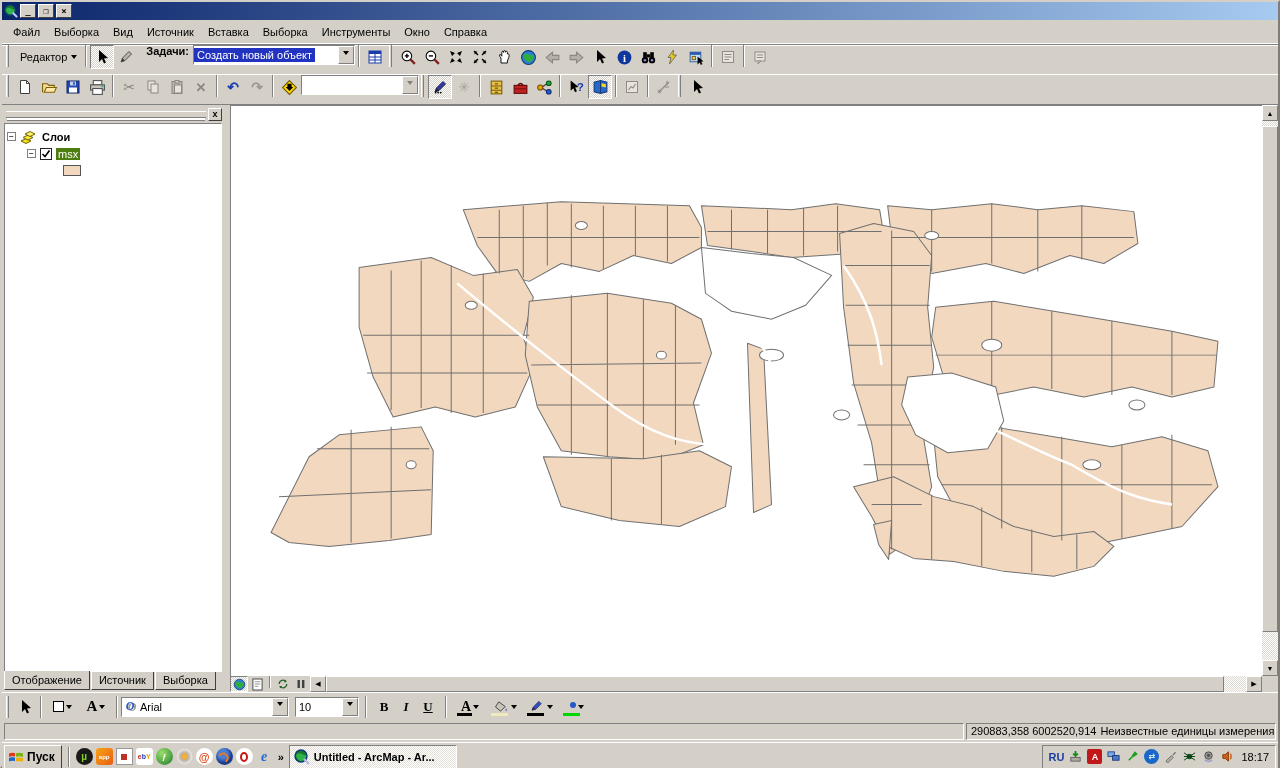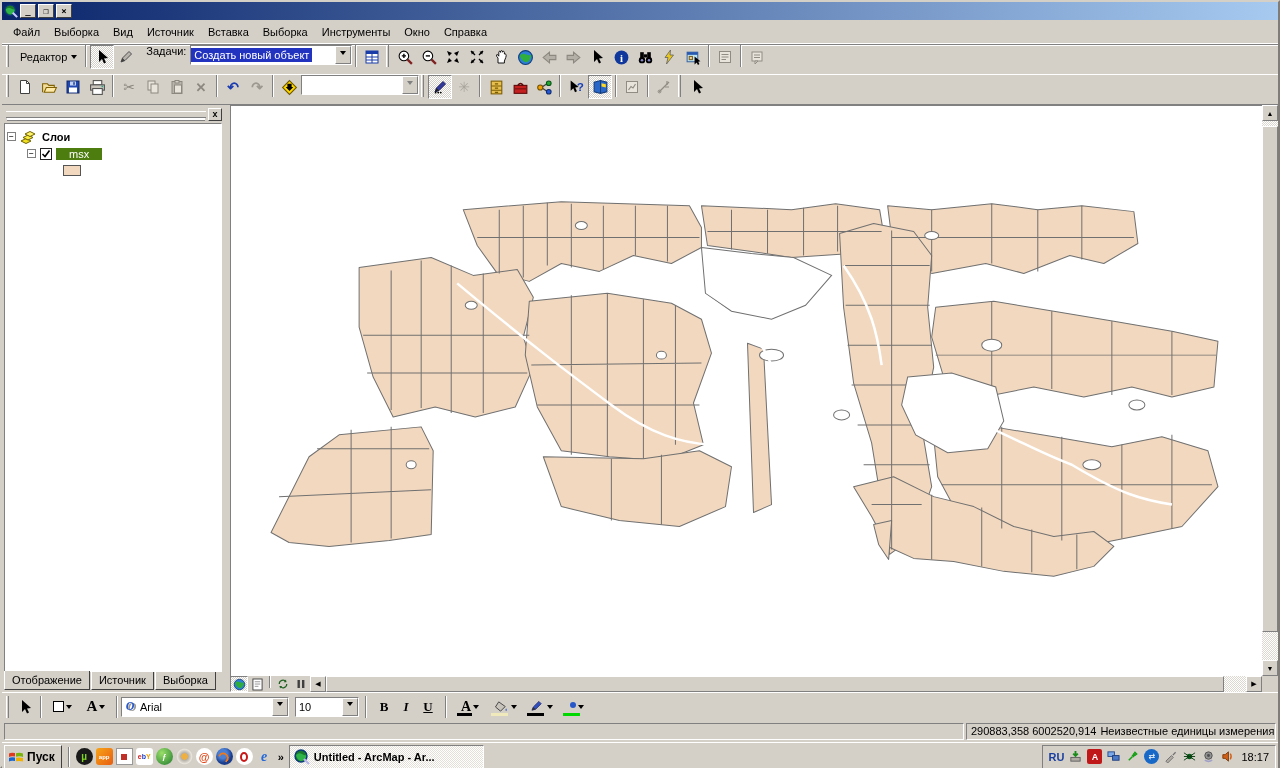--- a/index.html
+++ b/index.html
@@ -47,21 +47,21 @@
   .toc-head { height:14px; display:flex; align-items:center; }
   .toc-grip { flex:1; height:7px; border-top:1px solid #fff; border-bottom:1px solid #808080;
               box-shadow:0 3px 0 -1px #fff, 0 4px 0 -1px #808080; margin:0 2px; }
   .toc-close { width:14px; height:13px; font-size:9px; font-weight:bold; display:flex; align-items:center; justify-content:center; }
   .toc-tree { flex:1; background:#fff; margin-top:2px; padding:4px 2px; overflow:hidden; }
   .trow { display:flex; align-items:center; height:17px; gap:4px; }
   .pmbox { width:9px; height:9px; border:1px solid #808080; background:#fff; font-size:8px; line-height:7px; text-align:center;
            font-family:"DejaVu Sans Mono",monospace; flex:none; }
   .chk { width:12px; height:12px; border:1px solid #222; background:#fff; display:flex; align-items:center; justify-content:center; flex:none; }
   .chk svg { display:block; }
-  .layersel { background:#4d7c0f; color:#fff; padding:0 13px; }
+  .layersel { background:#4d7c0f; color:#fff; padding:0 2px; }
   .swatch { width:18px; height:11px; border:1px solid #555; }
   .toc-tabs { height:20px; display:flex; align-items:flex-start; padding-top:0; }
   .tab { padding:2px 7px 3px; border:1px solid; border-color:#fff #404040 #404040 #fff; border-top:none; background:#d4d0c8; margin-right:1px; }
   .tab.active { padding-top:3px; position:relative; top:-1px; }
   .splitter { width:6px; }
 
   
   .map-region { flex:1; position:relative; }
   .map-canvas { position:absolute; left:0; top:0; right:16px; bottom:16px; background:#fff;
                 border-left:1px solid #808080; border-top:1px solid #808080; }
@@ -84,21 +84,21 @@
   .colorbar { position:absolute; left:3px; right:3px; bottom:2px; height:3px; }
 
   
   .statusbar { height:22px; display:flex; align-items:center; padding:2px; gap:2px; }
   .stpanel { height:17px; display:flex; align-items:center; padding:0 4px; white-space:nowrap; }
 
   
   .taskbar { height:28px; border-top:1px solid #fff; display:flex; align-items:center; padding:0 2px; gap:3px; background:#d4d0c8; }
   .startbtn { height:24px; display:flex; align-items:center; gap:3px; padding:0 6px 0 3px; font-weight:bold; font-size:12px; }
   .ql { width:17px; height:17px; display:flex; align-items:center; justify-content:center; font-size:10px; font-weight:bold; flex:none; }
-  .taskbtn { height:24px; width:195px; display:flex; align-items:center; gap:4px; padding:0 4px; font-weight:bold;
+  .taskbtn { height:24px; width:168px; display:flex; align-items:center; gap:4px; padding:0 4px; font-weight:bold;
              border:1px solid; border-color:#808080 #fff #fff #808080;
              background-image:repeating-conic-gradient(#ffffff 0 25%, #e4e0d8 0 50%); background-size:2px 2px; }
   .tray { height:24px; margin-left:auto; display:flex; align-items:center; gap:4px; padding:0 6px; }
   .trayicon { width:15px; height:15px; display:flex; align-items:center; justify-content:center; flex:none; }
   .rulang { color:#1b3fa0; font-weight:bold; font-size:11px; }
   .clock { margin-left:2px; }
 </style>
 </head>
 <body>
 
@@ -139,21 +139,21 @@
       <svg class="icon" width="16" height="16" viewBox="0 0 16 16">
           <path d="M5 1 L5 13 L8 10 L10 14.5 L12 13.5 L10 9.5 L14 9 Z" fill="#000"></path>
         </svg>
     </div>
     <div class="tbtn">
       <svg class="icon" width="16" height="16" viewBox="0 0 16 16">
           <path d="M3 13 L4.5 9 L11 2.5 L13.5 5 L7 11.5 Z" fill="#b8b4ac" stroke="#505050" stroke-width="1"></path>
           <path d="M3 13 L4.5 9 L7 11.5 Z" fill="#404040"></path>
         </svg>
     </div>
-    <span class="lbl" style="margin:0 4px 4px 8px;">Задачи:</span>
+    <span class="lbl" style="margin:0 4px 4px 8px;font-weight:bold;">Задачи:</span>
     <div class="combo field" style="width:162px;">
       <span class="hlsel">Создать новый объект</span>
       <div class="cbtn raised">
           <span class="dn" style="margin-top:-2px;"></span>
         </div>
     </div>
     <div class="sep"></div>
     <div class="tbtn">
       <svg class="icon" width="16" height="16" viewBox="0 0 16 16">
           <rect x="2" y="2" width="12" height="12" fill="#fff" stroke="#1a3ca8"></rect>

